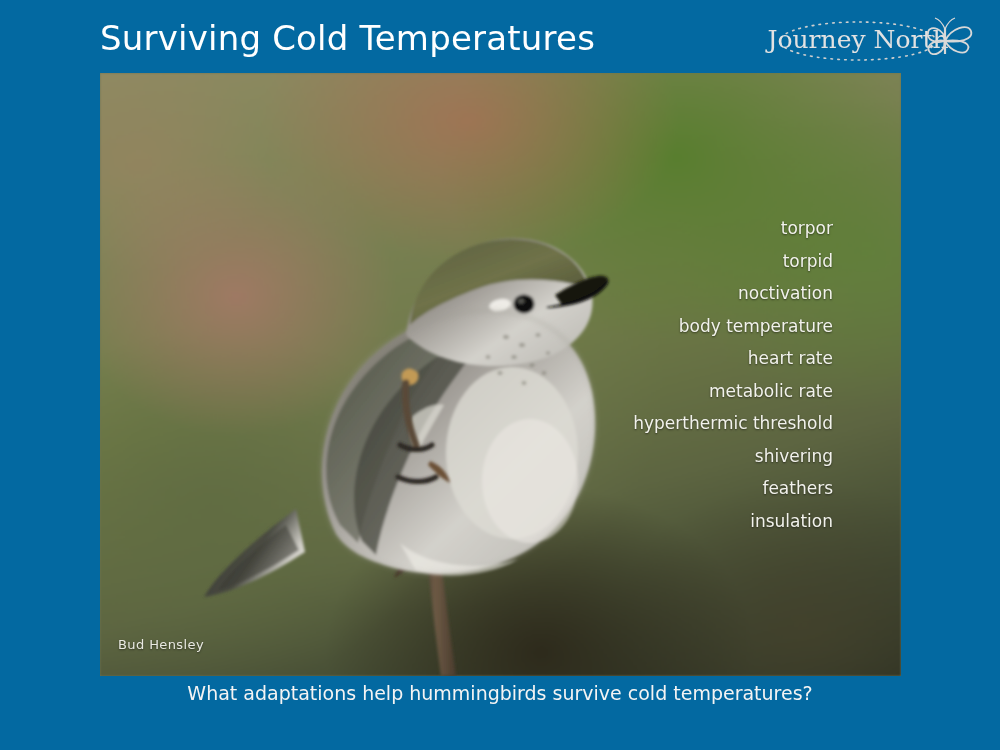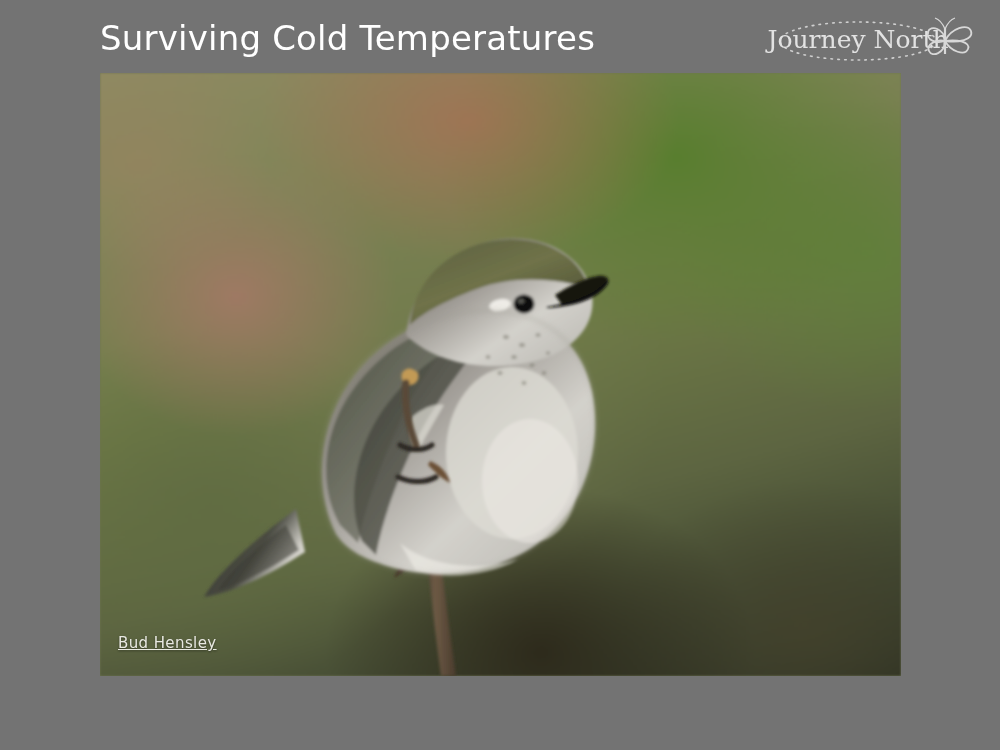--- a/index.html
+++ b/index.html
@@ -10,21 +10,21 @@
   body {
     width: 1000px;
     height: 750px;
     overflow: hidden;
     font-family: "DejaVu Sans", "Liberation Sans", sans-serif;
   }
   .slide {
     position: relative;
     width: 1000px;
     height: 750px;
-    background: #737373;
+    background: #0369a1;
   }
 
   
   .slide-title {
     position: absolute;
     left: 100px;
     top: 16px;
     font-size: 34px;
     font-weight: 400;
     color: #ffffff;
@@ -72,25 +72,24 @@
   .bird-layer {
     position: absolute;
     inset: 0;
   }
   .bird-layer svg { display: block; }
 
   .photo-credit {
     position: absolute;
     left: 18px;
     bottom: 24px;
-    font-size: 15px;
+    font-size: 13px;
     color: #e9e9e2;
     letter-spacing: 0.4px;
     text-shadow: 0 1px 2px rgba(0,0,0,0.45);
-    text-decoration: underline;
   }
 
   
   .word-list {
     position: absolute;
     right: 68px;
     top: 139px;
     text-align: right;
     display: flex;
     flex-direction: column;
@@ -259,18 +258,31 @@
         <g filter="url(#softer)" opacity="0.25">
           <path d="M236 461 C214 418, 217 357, 249 310 C282 261, 338 236, 392 238
                    C447 240, 482 271, 492 318 C503 371, 486 430, 446 464
                    C404 500, 340 508, 294 495 C266 487, 247 478, 236 461 Z" fill="none" stroke="#9d9b92" stroke-width="4"></path>
         </g>
       </svg>
     </div>
 
     <div class="photo-credit">Bud Hensley</div>
 
+    <div class="word-list">
+      <div class="word">torpor</div>
+      <div class="word">torpid</div>
+      <div class="word">noctivation</div>
+      <div class="word">body temperature</div>
+      <div class="word">heart rate</div>
+      <div class="word">metabolic rate</div>
+      <div class="word">hyperthermic threshold</div>
+      <div class="word">shivering</div>
+      <div class="word">feathers</div>
+      <div class="word">insulation</div>
+    </div>
   </div>
 
   <div class="caption">
+    <span class="cap-line">What adaptations help hummingbirds survive cold temperatures?</span>
   </div>
 
 </div>
 
 </body></html>

